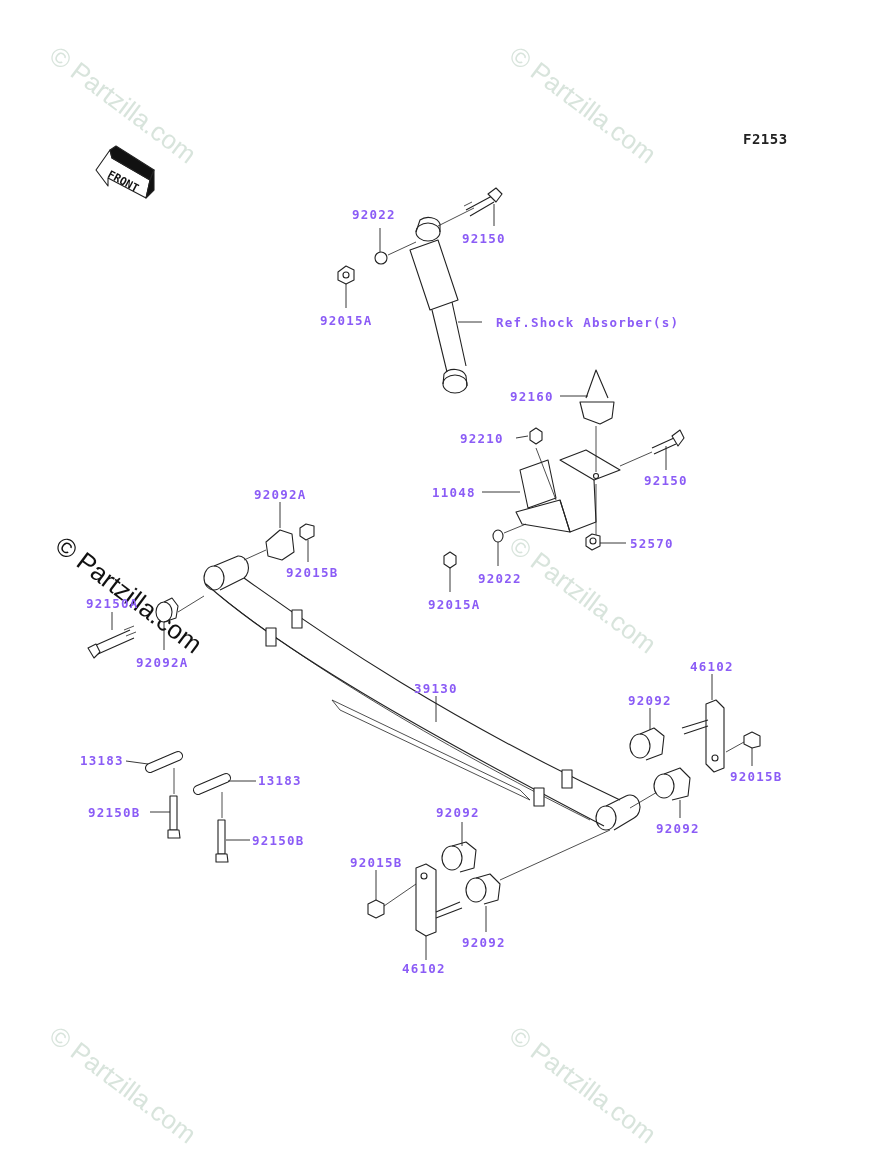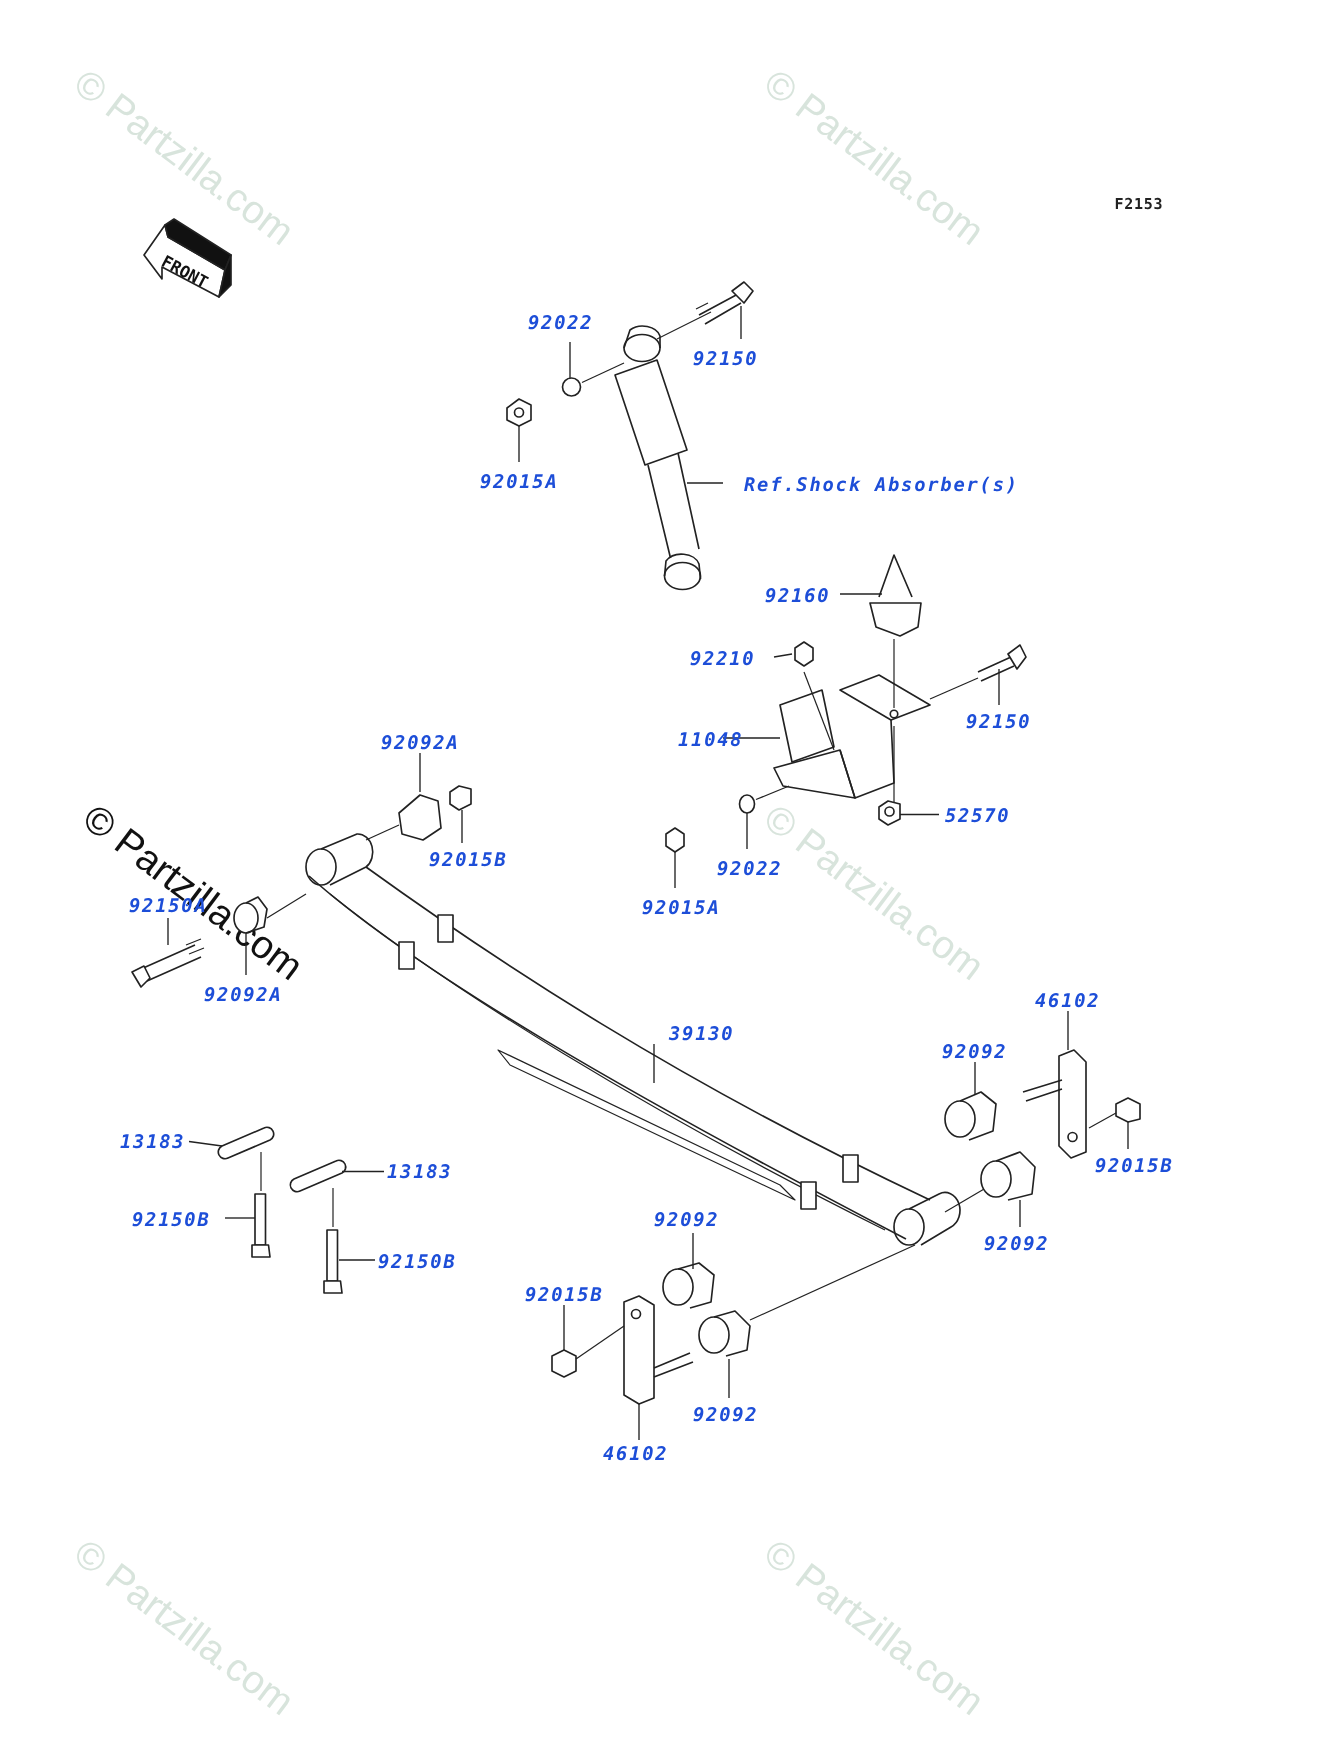--- a/index.html
+++ b/index.html
@@ -1,21 +1,21 @@
 <!DOCTYPE html>
 <html><head>
 <meta charset="utf-8">
 <style>
   html,body{margin:0;padding:0;background:#fff;}
   #stage{position:relative;width:894px;height:1170px;overflow:hidden;background:#fff;font-family:"DejaVu Sans Mono","Liberation Mono",monospace;}
   svg{position:absolute;left:0;top:0;}
-  .lbl{position:absolute;font-family:"DejaVu Sans Mono","Liberation Mono",monospace;font-weight:bold;font-size:12.5px;color:#1d4ed8;letter-spacing:1.2px;white-space:nowrap;line-height:14px;font-style:italic;}
+  .lbl{position:absolute;font-family:"DejaVu Sans Mono","Liberation Mono",monospace;font-weight:bold;font-size:12.5px;color:#8b5cf6;letter-spacing:1.2px;white-space:nowrap;line-height:14px;}
   .wm{position:absolute;font-family:"Liberation Sans",sans-serif;font-size:26px;color:#d8e4dc;white-space:nowrap;transform-origin:left top;transform:rotate(37deg);}
   .wm-dark{position:absolute;font-family:"Liberation Sans",sans-serif;font-size:26px;color:#111;white-space:nowrap;transform-origin:left top;transform:rotate(37deg);}
-  .code{position:absolute;font-family:"DejaVu Sans Mono",monospace;font-weight:bold;font-size:10px;color:#222;letter-spacing:.5px;}
+  .code{position:absolute;font-family:"DejaVu Sans Mono",monospace;font-weight:bold;font-size:14px;color:#222;letter-spacing:.5px;}
 </style>
 </head>
 <body>
 
 <div id="stage">
 
   <div class="wm" style="left:62px;top:40px;">© Partzilla.com</div>
   <div class="wm" style="left:522px;top:40px;">© Partzilla.com</div>
   <div class="wm" style="left:522px;top:530px;">© Partzilla.com</div>
   <div class="wm" style="left:62px;top:1020px;">© Partzilla.com</div>
@@ -210,29 +210,29 @@
     <text x="108" y="184" font-family="DejaVu Sans Mono, monospace" font-weight="bold" font-size="11" fill="#111" transform="rotate(28 122 178)">FRONT</text>
   </svg>
 
   <div class="lbl" style="left:352px;top:208px;">92022</div>
   <div class="lbl" style="left:462px;top:232px;">92150</div>
   <div class="lbl" style="left:320px;top:314px;">92015A</div>
   <div class="lbl" style="left:484px;top:316px;padding-left:12px;">Ref.Shock Absorber(s)</div>
   <div class="lbl" style="left:510px;top:390px;">92160</div>
   <div class="lbl" style="left:460px;top:432px;text-align:right;">92210</div>
   <div class="lbl" style="left:644px;top:474px;">92150</div>
-  <div class="lbl" style="left:452px;top:486px;">11048</div>
+  <div class="lbl" style="left:432px;top:486px;">11048</div>
   <div class="lbl" style="left:630px;top:537px;">52570</div>
   <div class="lbl" style="left:478px;top:572px;">92022</div>
   <div class="lbl" style="left:428px;top:598px;">92015A</div>
   <div class="lbl" style="left:254px;top:488px;">92092A</div>
   <div class="lbl" style="left:286px;top:566px;">92015B</div>
   <div class="lbl" style="left:86px;top:597px;text-align:center;">92150A</div>
   <div class="lbl" style="left:136px;top:656px;">92092A</div>
-  <div class="lbl" style="left:414px;top:682px;margin-left:32px;">39130</div>
+  <div class="lbl" style="left:414px;top:682px;">39130</div>
   <div class="lbl" style="left:690px;top:660px;">46102</div>
   <div class="lbl" style="left:628px;top:694px;">92092</div>
   <div class="lbl" style="left:730px;top:770px;">92015B</div>
   <div class="lbl" style="left:656px;top:822px;">92092</div>
   <div class="lbl" style="left:80px;top:754px;">13183</div>
   <div class="lbl" style="left:258px;top:774px;">13183</div>
   <div class="lbl" style="left:88px;top:806px;">92150B</div>
   <div class="lbl" style="left:252px;top:834px;">92150B</div>
   <div class="lbl" style="left:436px;top:806px;">92092</div>
   <div class="lbl" style="left:350px;top:856px;">92015B</div>

